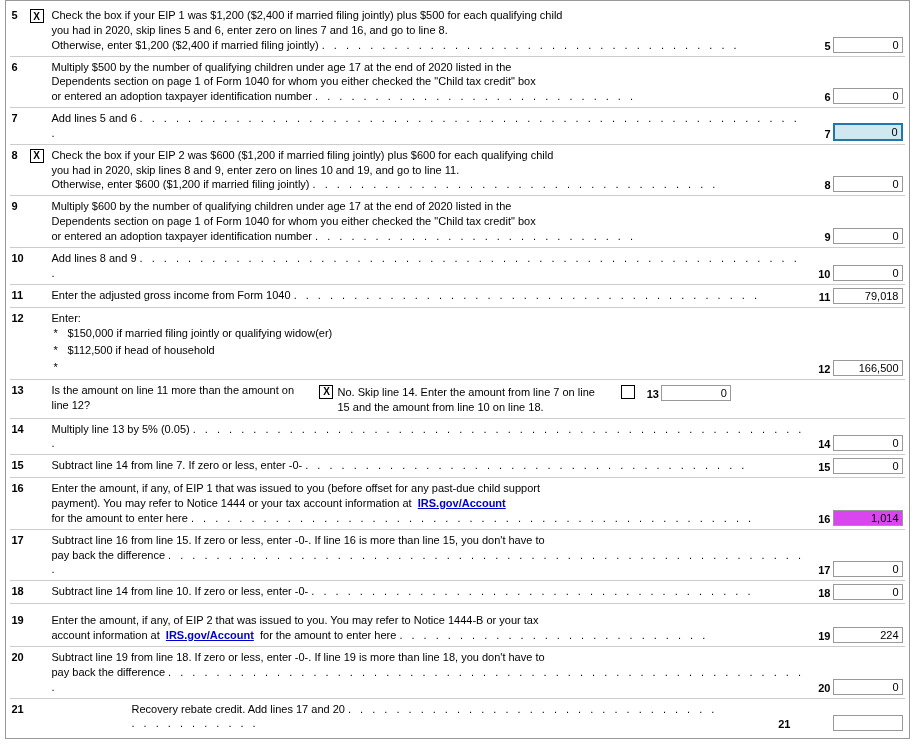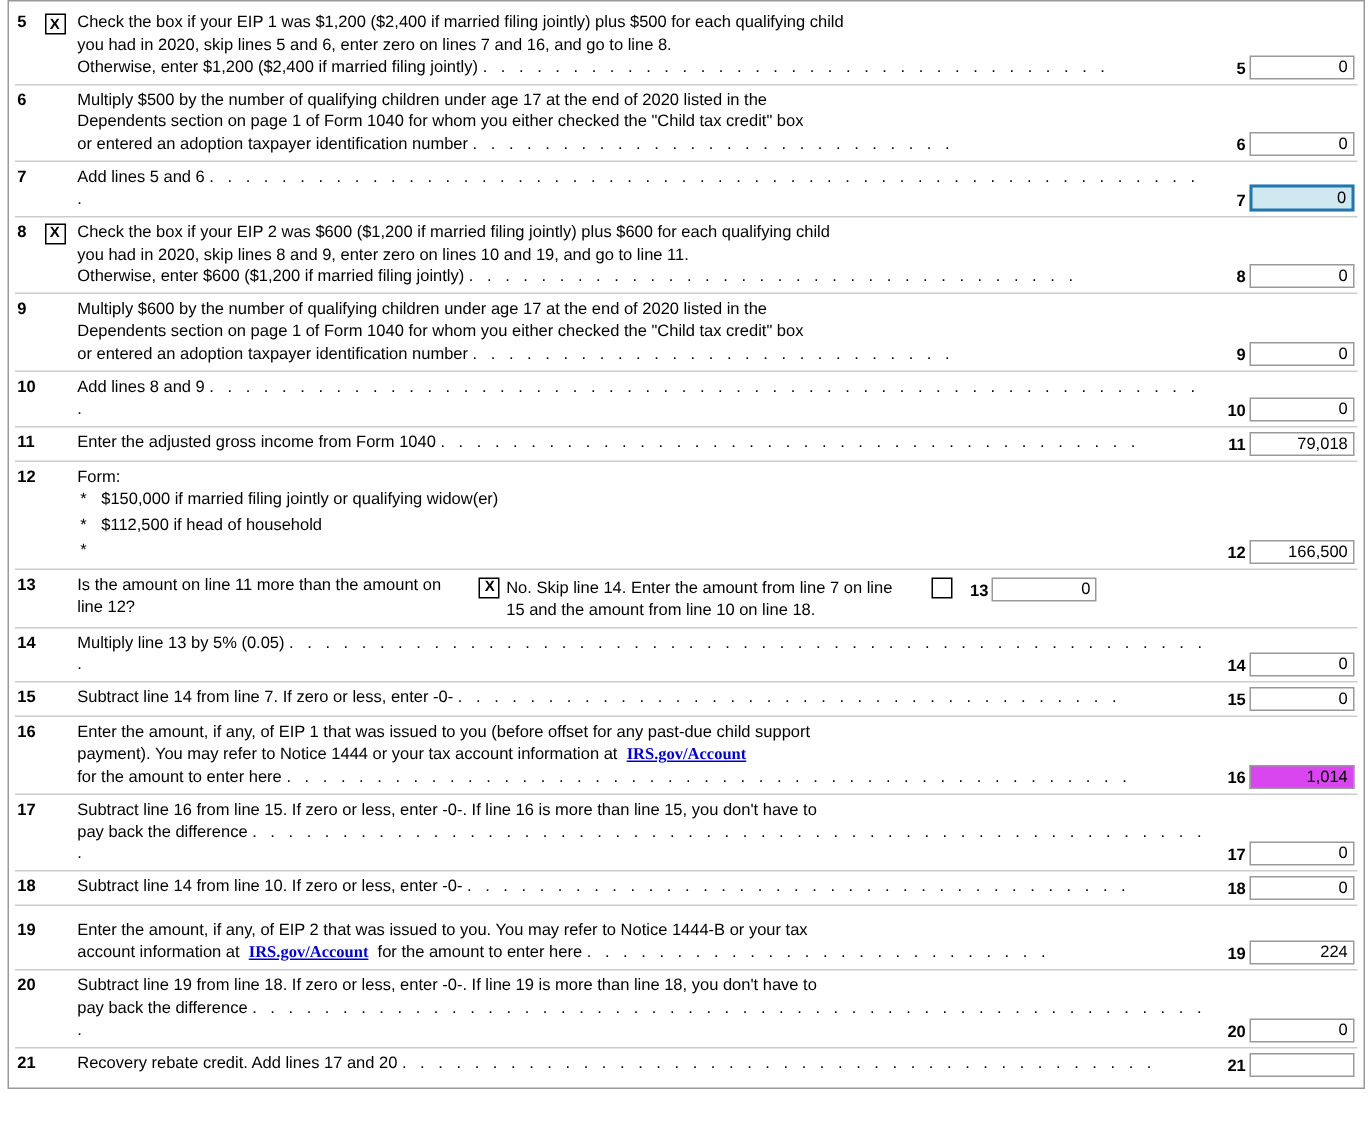--- a/index.html
+++ b/index.html
@@ -18,20 +18,21 @@
     }
     .form-row {
       display: flex;
       align-items: flex-start;
       border-bottom: 1px solid #ccc;
       padding: 3px 2px;
       min-height: 20px;
     }
     .form-row:last-child {
       border-bottom: none;
+      gap: 40px;
     }
     .line-num {
       width: 18px;
       font-weight: bold;
       flex-shrink: 0;
       padding-top: 1px;
     }
     .checkbox-area {
       width: 22px;
       flex-shrink: 0;
@@ -51,21 +52,20 @@
       flex-shrink: 0;
     }
     .line-text {
       flex: 1;
       padding-right: 4px;
       line-height: 1.35;
     }
     .line-text a {
       color: #0000cc;
       text-decoration: underline;
-      font-family: Liberation Serif, serif;
     }
     .line-ref {
       width: 22px;
       text-align: right;
       font-weight: bold;
       flex-shrink: 0;
       align-self: flex-end;
       padding-bottom: 1px;
       padding-right: 2px;
     }
@@ -185,21 +185,21 @@
       Enter the adjusted gross income from Form 1040 <span class="dots-line">. . . . . . . . . . . . . . . . . . . . . . . . . . . . . . . . . . . . . . .</span>
     </div>
     <div class="line-ref">11</div>
     <div class="amount-box">79,018</div>
   </div>
 
   <div class="form-row" style="flex-direction:column;">
     <div style="display:flex;align-items:flex-start;width:100%;">
       <div class="line-num">12</div>
       <div class="checkbox-area"></div>
-      <div class="line-text">Form:</div>
+      <div class="line-text">Enter:</div>
       <div class="line-ref" style="width:22px;"></div>
       <div style="width:70px;"></div>
     </div>
     <div style="display:flex;align-items:flex-end;width:100%;">
       <div style="width:40px;flex-shrink:0;"></div>
       <div class="line-text">
         <div class="sub-row">
           <div class="bullet">*</div>
           <div>$150,000 if married filing jointly or qualifying widow(er)</div>
         </div>

